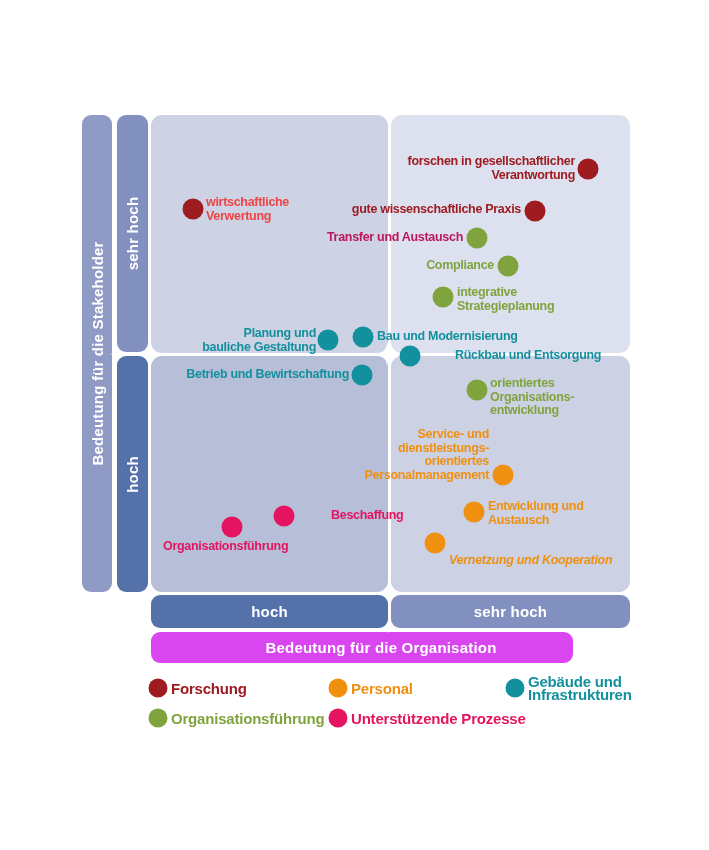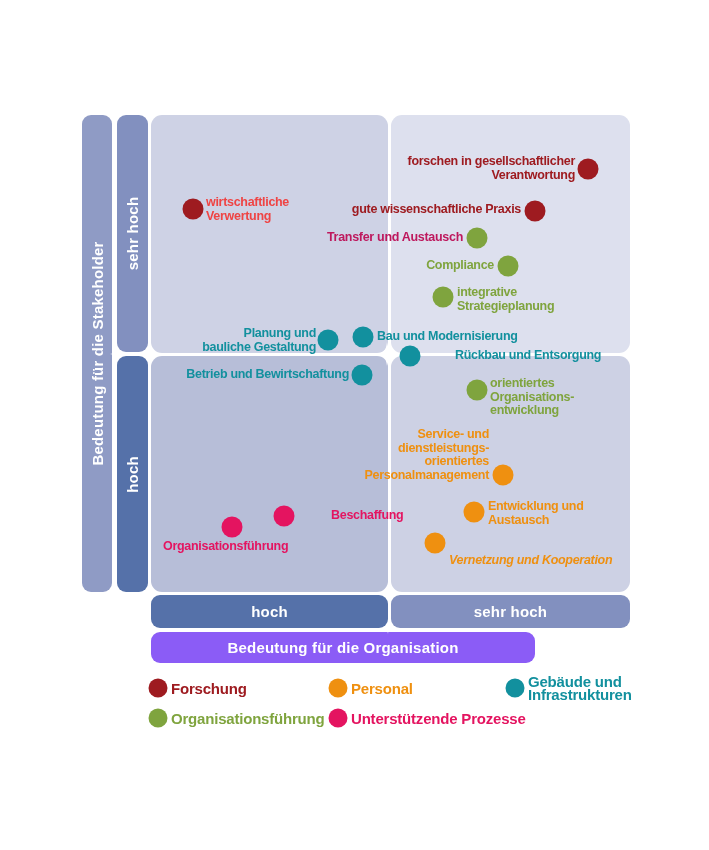--- a/index.html
+++ b/index.html
@@ -42,21 +42,21 @@
   <div class="quad" style="left: 391px; top: 356px; width: 239px; height: 236px; background-color: rgb(205, 209, 228);"></div>
 
   <div class="bar" style="left: 151px; top: 595px; width: 237px; height: 33px; background-color: rgb(85, 113, 169);">
     <span>hoch</span>
   </div>
 
   <div class="bar" style="left: 391px; top: 595px; width: 239px; height: 33px; background-color: rgb(130, 144, 191);">
     <span>sehr hoch</span>
   </div>
 
-  <div class="bar" style="left: 151px; top: 632px; width: 384px; height: 31px; background-color: #8b5cf6;">
+  <div class="bar" style="left: 151px; top: 632px; width: 384px; height: 31px; background-color: #d946ef; padding-left: 38px;">
     <span>Bedeutung für die Organisation</span>
   </div>
 
   <svg class="sparkle" style="left:375px; top:342px;" width="24" height="24" viewBox="0 0 24 24">
     <path d="M12 0 C13 9 15 11 24 12 C15 13 13 15 12 24 C11 15 9 13 0 12 C9 11 11 9 12 0 Z" fill="#ffffff"></path>
   </svg>
   <svg class="sparkle" style="left:143px; top:347px;" width="14" height="14" viewBox="0 0 24 24">
     <path d="M12 0 C13 9 15 11 24 12 C15 13 13 15 12 24 C11 15 9 13 0 12 C9 11 11 9 12 0 Z" fill="#ffffff"></path>
   </svg>
   <svg class="sparkle" style="left:110px; top:349px;" width="10" height="10" viewBox="0 0 24 24">

